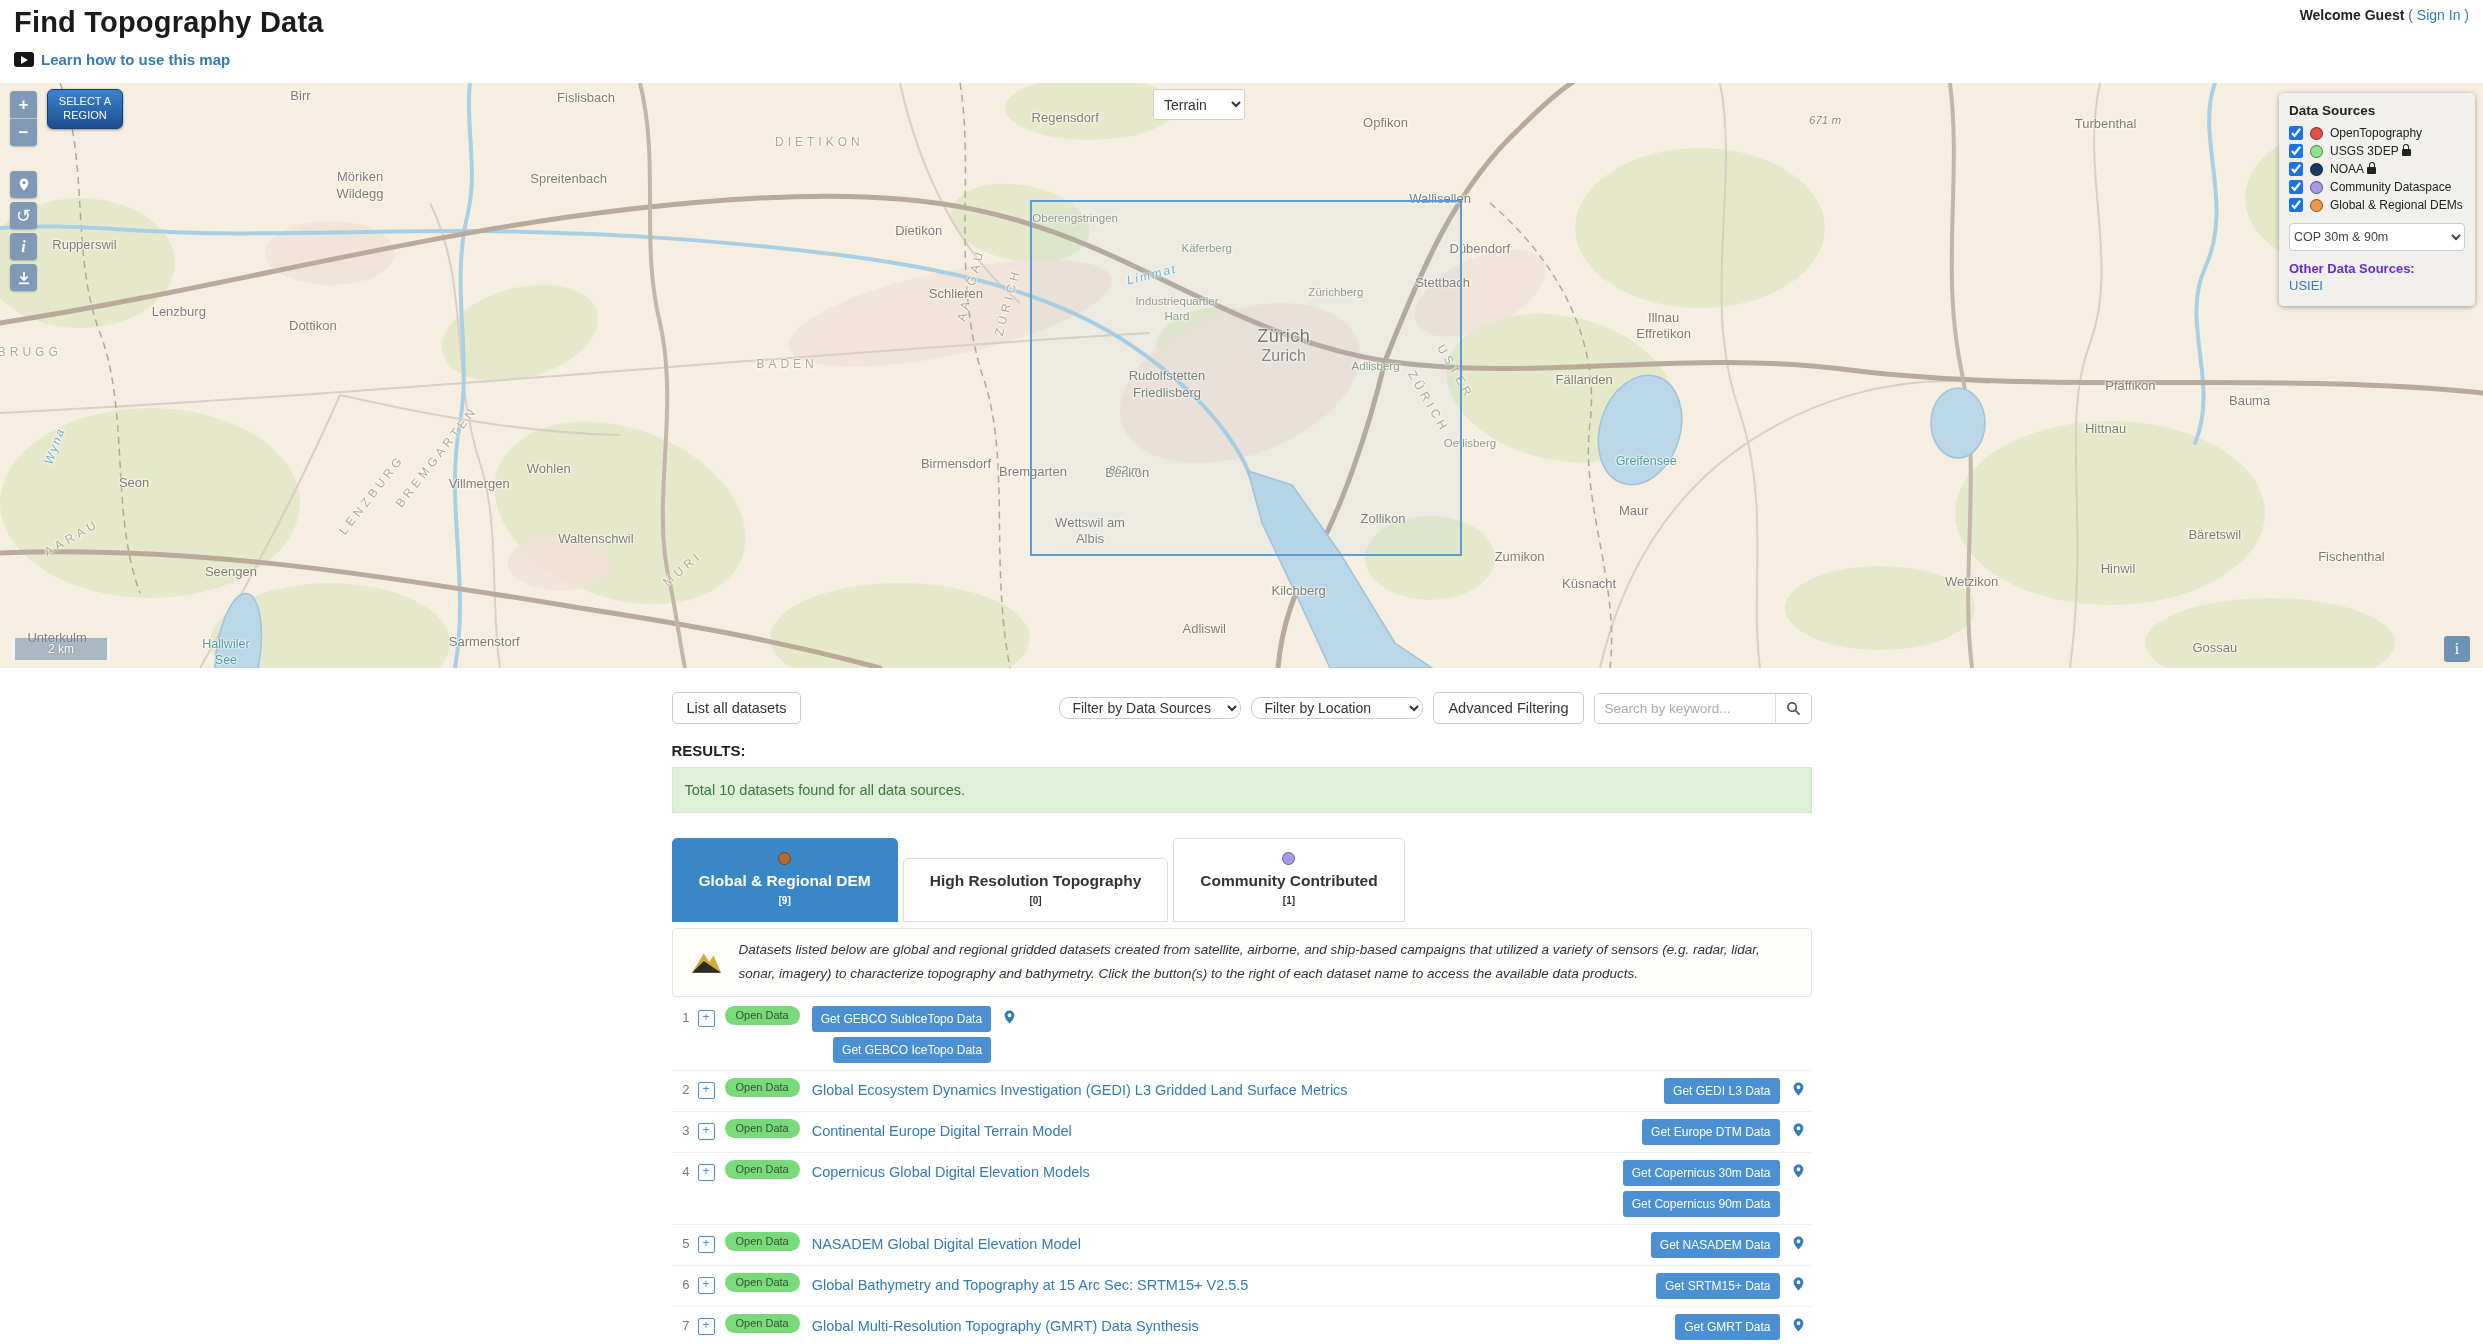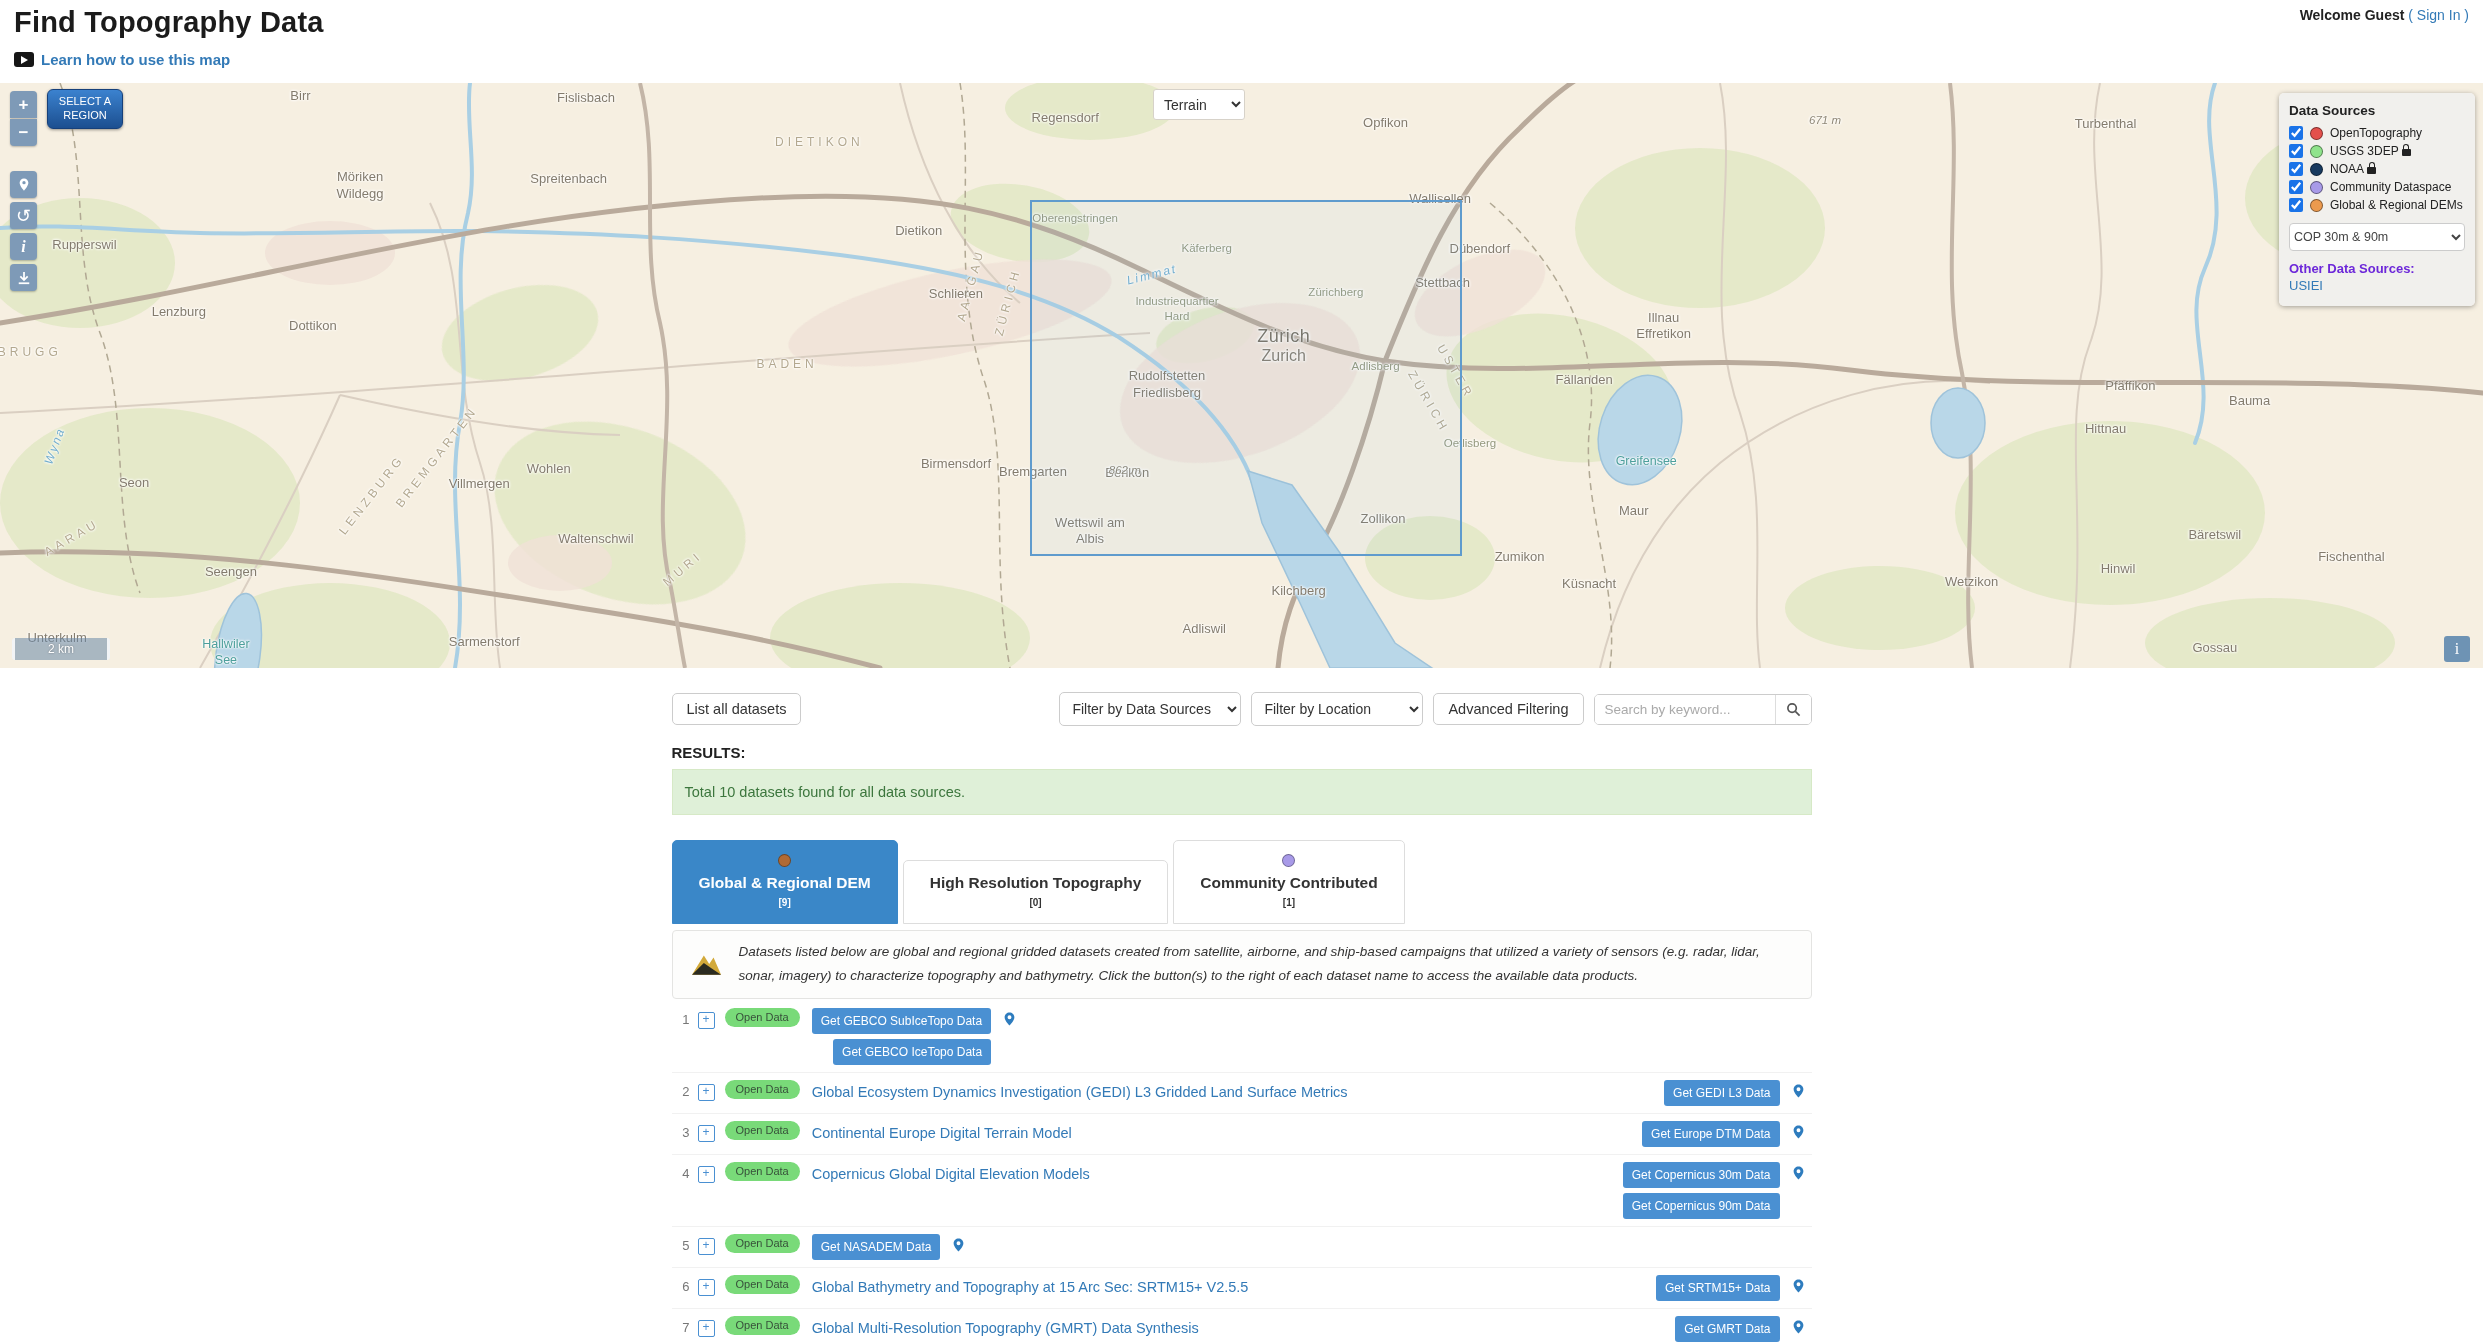--- a/index.html
+++ b/index.html
@@ -64,21 +64,21 @@
   .dem-sel{width:100%;margin-top:7px;height:28px;font-size:12.5px;color:#444;background:#fff;border:1px solid #ccc;border-radius:4px;}
   .ds-other{margin-top:10px;font-size:13px;font-weight:bold;color:#6d28d9;}
   .ds-usiei{font-size:13px;}
 
   
   .content{position:absolute;top:668px;left:0;width:100%;}
   .col{width:1140px;margin:0 auto;}
   .filter-row{display:flex;justify-content:space-between;align-items:center;margin-top:24px;}
   .fbtn{background:#fff;border:1px solid #ccc;border-radius:5px;padding:7px 14px;font-size:14.5px;color:#333;cursor:pointer;font-family:"Liberation Sans",sans-serif;}
   .fgroup{display:flex;gap:10px;align-items:center;}
-  .fsel{height:34px;font-size:14px;color:#333;background:#fff;border:1px solid #ccc;border-radius:5px;padding:0 8px;}
+  .fsel{height:22px;font-size:14px;color:#333;background:#fff;border:1px solid #ccc;border-radius:10px;padding:0 8px;}
   .searchwrap{display:flex;border:1px solid #ccc;border-radius:5px;overflow:hidden;background:#fff;}
   .searchwrap input{border:none;outline:none;padding:7px 10px;font-size:13.5px;width:160px;color:#6d28d9;font-family:"Liberation Sans",sans-serif;}
   .searchwrap input::placeholder{color:#aaa;}
   .searchbtn{border:none;border-left:1px solid #ddd;background:#fff;width:36px;cursor:pointer;display:flex;align-items:center;justify-content:center;}
 
   .results-lbl{font-size:15px;font-weight:bold;color:#222;margin:18px 0 8px 0;}
   .alert{background:#dff0d8;border:1px solid #d6e9c6;border-radius:0;color:#3c763d;font-size:14.5px;padding:14px 12px;}
 
   .tabs{display:flex;gap:5px;margin-top:25px;align-items:flex-end;}
   .tab{display:inline-flex;align-items:center;gap:7px;padding:13px 26px;font-size:15.5px;font-weight:bold;color:#333;
@@ -442,20 +442,21 @@
               <button class="getbtn">Get Copernicus 90m Data</button>
             </div>
             <span class="pinbox"><svg viewBox="0 0 16 16" width="13" height="16">
                 <path fill="#2e7cbe" d="M8 0C4.7 0 2 2.6 2 5.9 2 10.3 8 16 8 16s6-5.7 6-10.1C14 2.6 11.3 0 8 0zm0 8.2a2.4 2.4 0 1 1 0-4.8 2.4 2.4 0 0 1 0 4.8z"></path>
               </svg></span>
           </div>
           <div class="dsrow">
             <span class="num">5</span>
             <span class="expand">+</span>
             <span class="pill">Open Data</span>
+            <a class="lnk dsname">NASADEM Global Digital Elevation Model</a>
             <div class="btncol">
               <button class="getbtn">Get NASADEM Data</button>
             </div>
             <span class="pinbox"><svg viewBox="0 0 16 16" width="13" height="16">
                 <path fill="#2e7cbe" d="M8 0C4.7 0 2 2.6 2 5.9 2 10.3 8 16 8 16s6-5.7 6-10.1C14 2.6 11.3 0 8 0zm0 8.2a2.4 2.4 0 1 1 0-4.8 2.4 2.4 0 0 1 0 4.8z"></path>
               </svg></span>
           </div>
           <div class="dsrow">
             <span class="num">6</span>
             <span class="expand">+</span>

